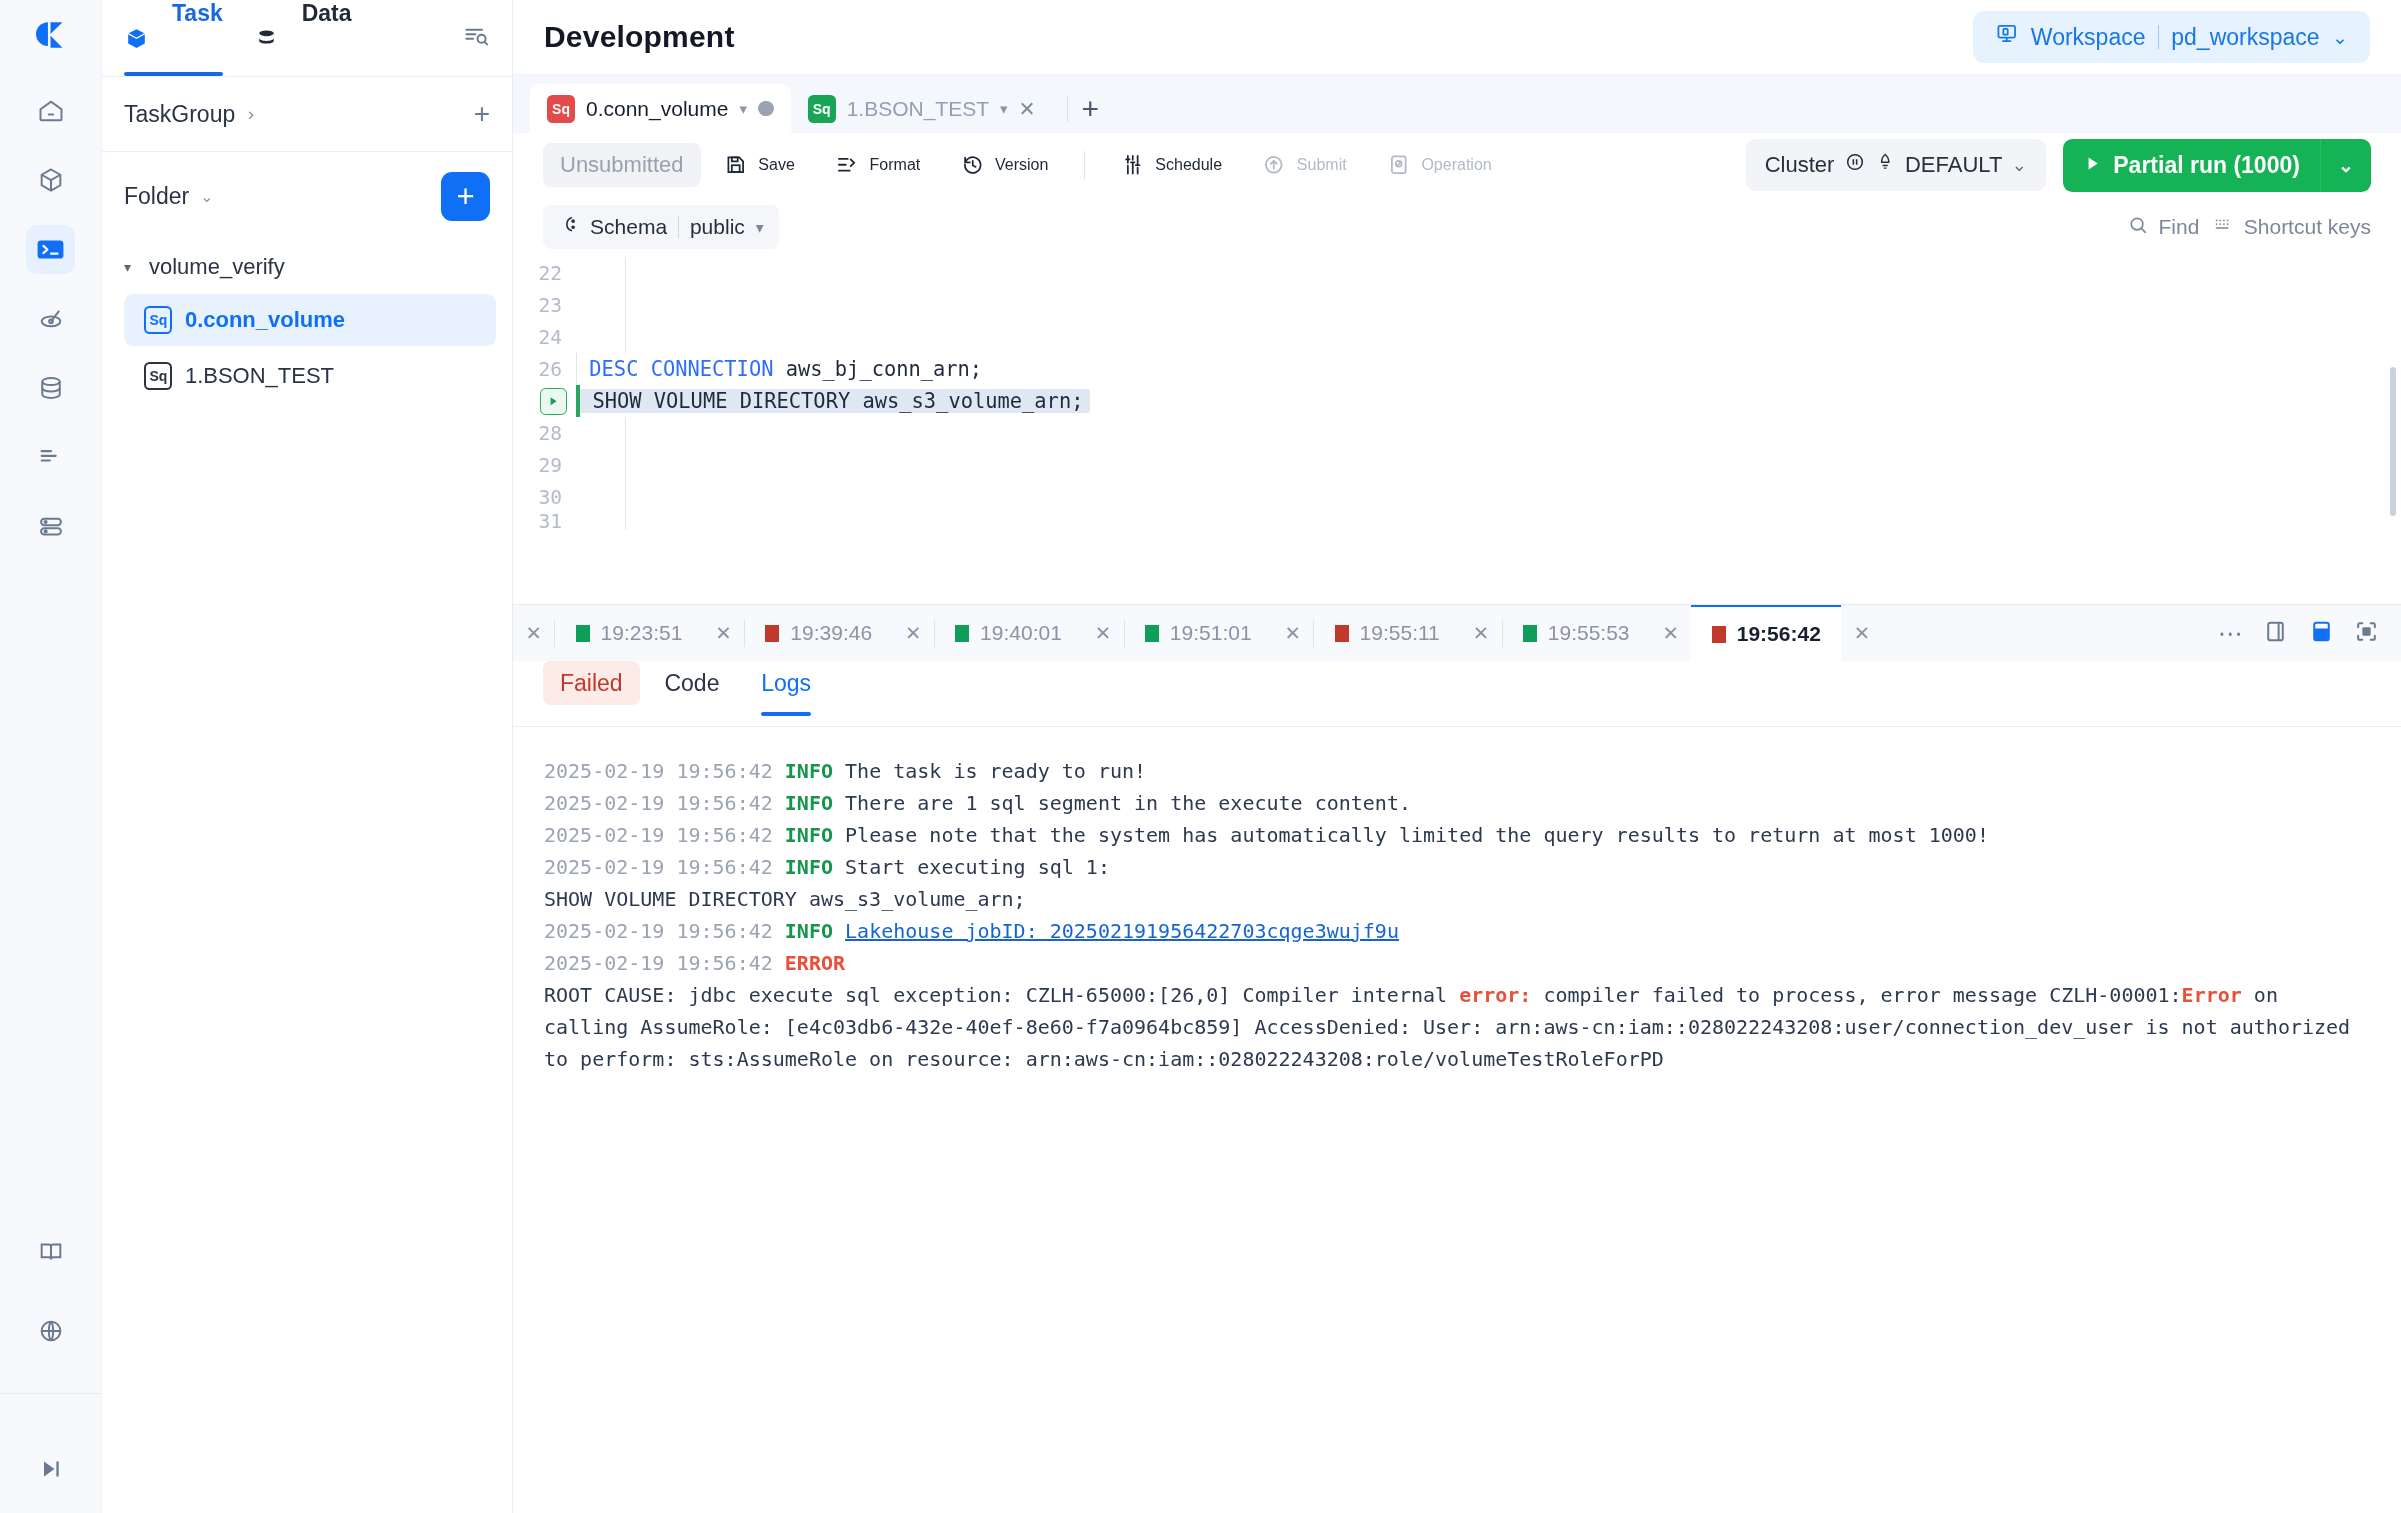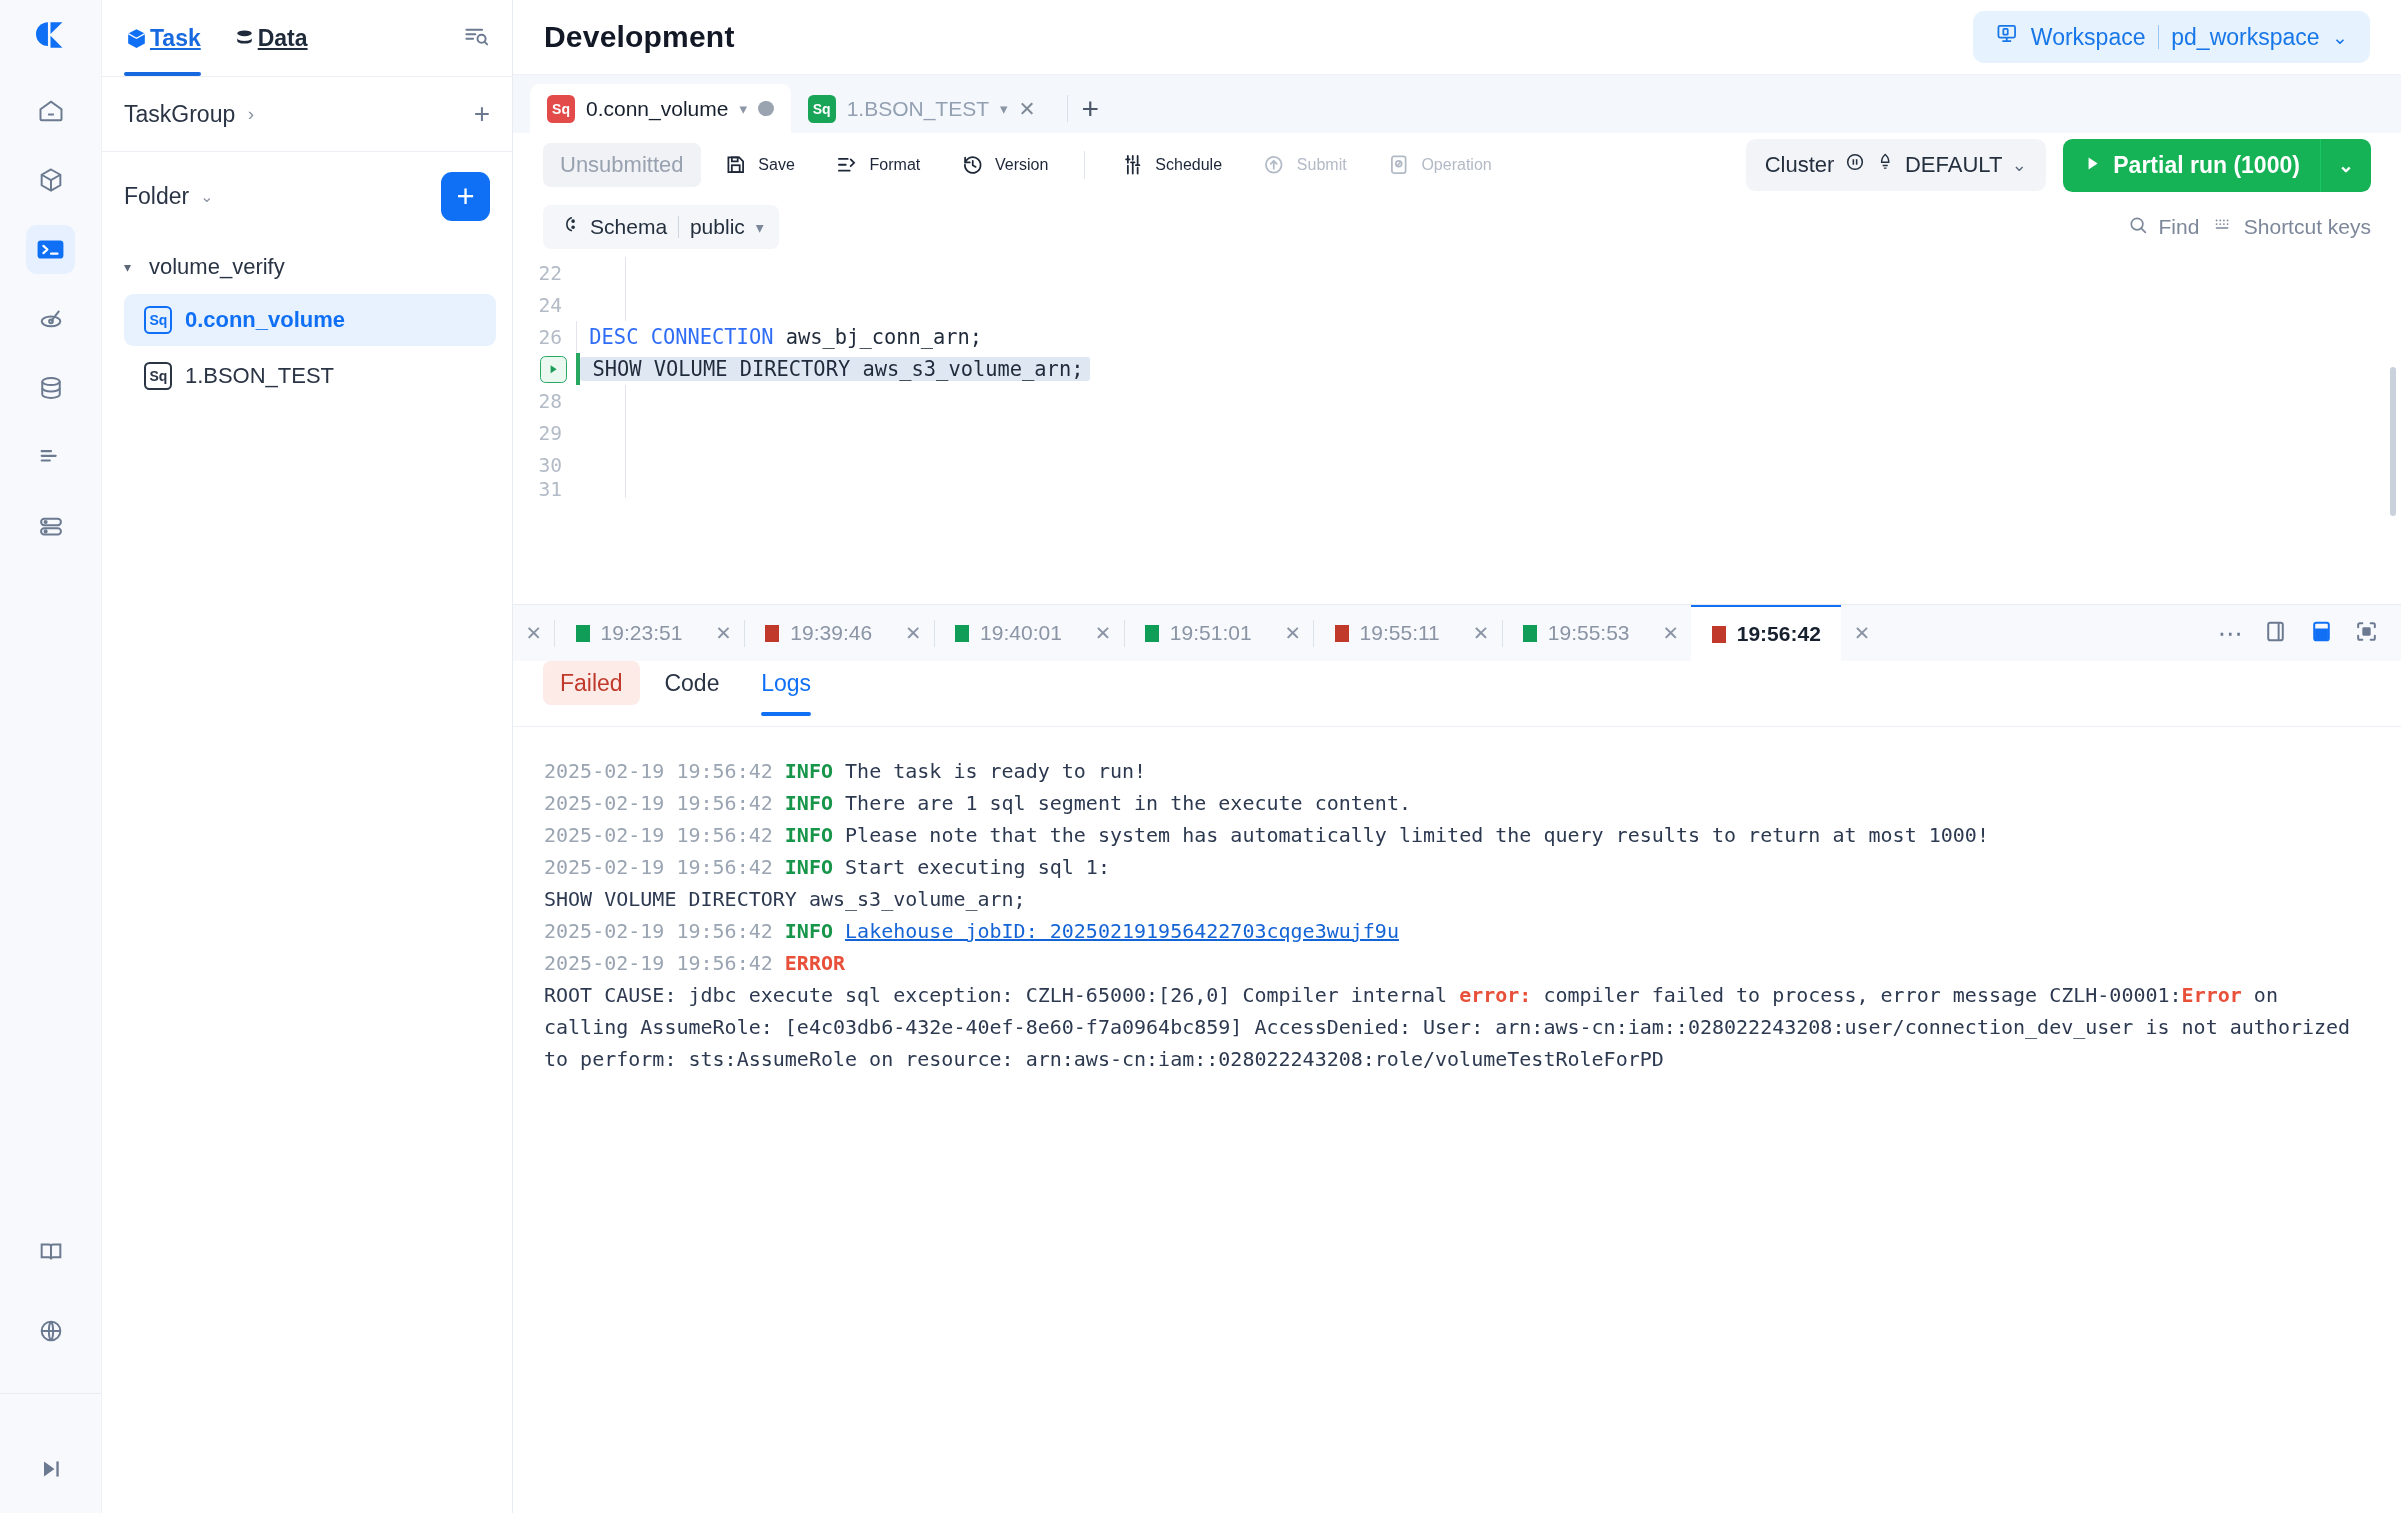--- a/index.html
+++ b/index.html
@@ -34,21 +34,21 @@
   .panel {
     width: 411px; flex: 0 0 411px;
     background:#fff;
     border-right: 0.8px solid #e7ebf2;
     display:flex; flex-direction:column;
   }
   .panel-tabs {
     height: 77px; display:flex; align-items:center; padding: 0 22px;
     gap: 31px; border-bottom:0.8px solid #eceff4; position:relative;
   }
-  .ptab { display:flex; align-items:center; gap:1px; font-size:23px; color:#1f2a3a; height:100%; position:relative; font-weight:600;text-decoration:underline;}
+  .ptab { display:flex; gap:23px; font-size:23px; color:#1f2a3a; height:100%; position:relative; font-weight:600;}
   .ptab .glyph { display:flex; align-items:center; }
   .ptab.active { color:#1769e0; }
   .ptab.active::after{
     content:""; position:absolute; left:0; right:0; bottom:0; height:3.9px; background:#1769e0; border-radius:2.4px;
   }
   .ptab-spacer { flex:1 1 auto; }
   .panel-group {
     height: 75px; display:flex; align-items:center; padding:0 22px;
     border-bottom:0.8px solid #eceff4; color:#2a3445;
   }
@@ -510,20 +510,24 @@
       </div>
 
       <div class="code-area">
         <div class="code-rows">
 
           <div class="crow">
             <div class="gutter">22</div>
             <div class="indent-guide"></div>
           </div>
           <div class="crow">
+            <div class="gutter">23</div>
+            <div class="indent-guide"></div>
+          </div>
+          <div class="crow">
             <div class="gutter">24</div>
             <div class="indent-guide"></div>
           </div>
 
           <div class="crow">
             <div class="gutter">26</div>
             <div class="fold-line"></div>
             <div class="ctext"><span class="kw">DESC CONNECTION</span><span> aws_bj_conn_arn;</span></div>
           </div>
 

